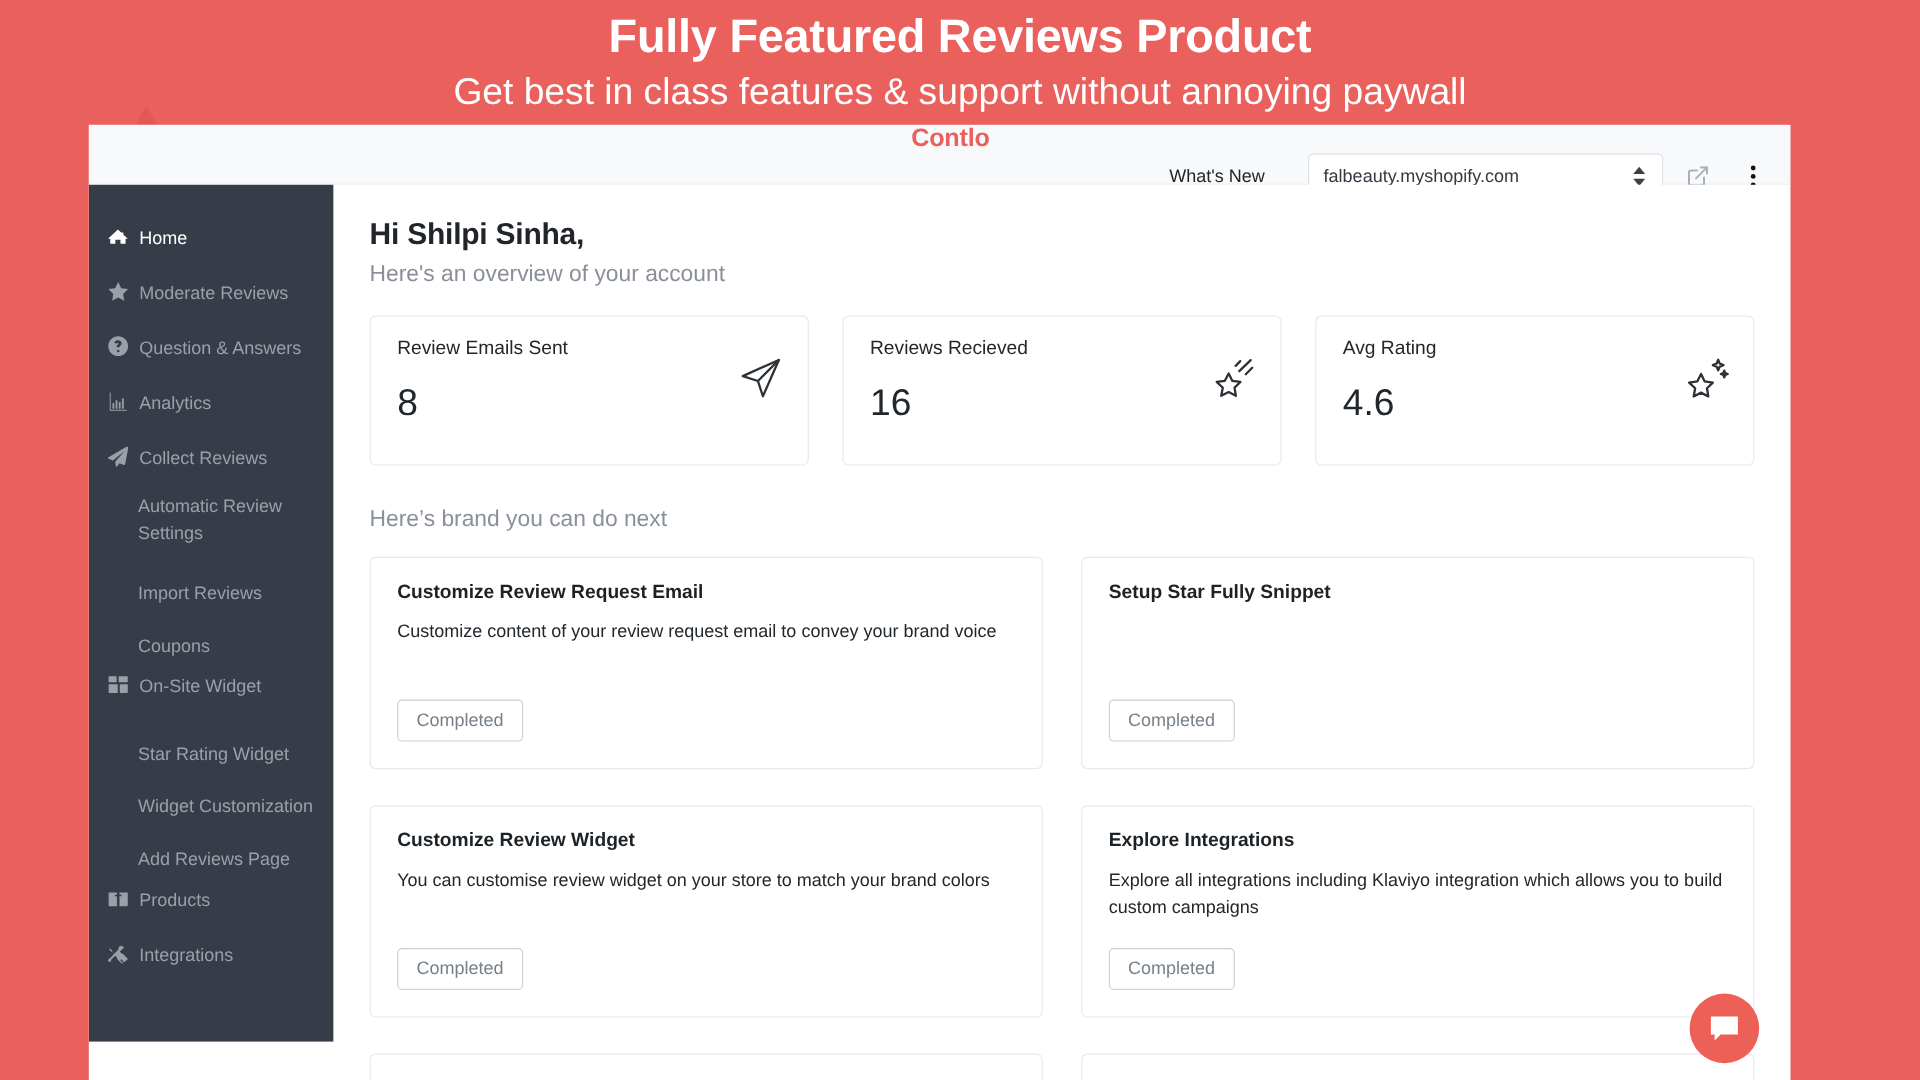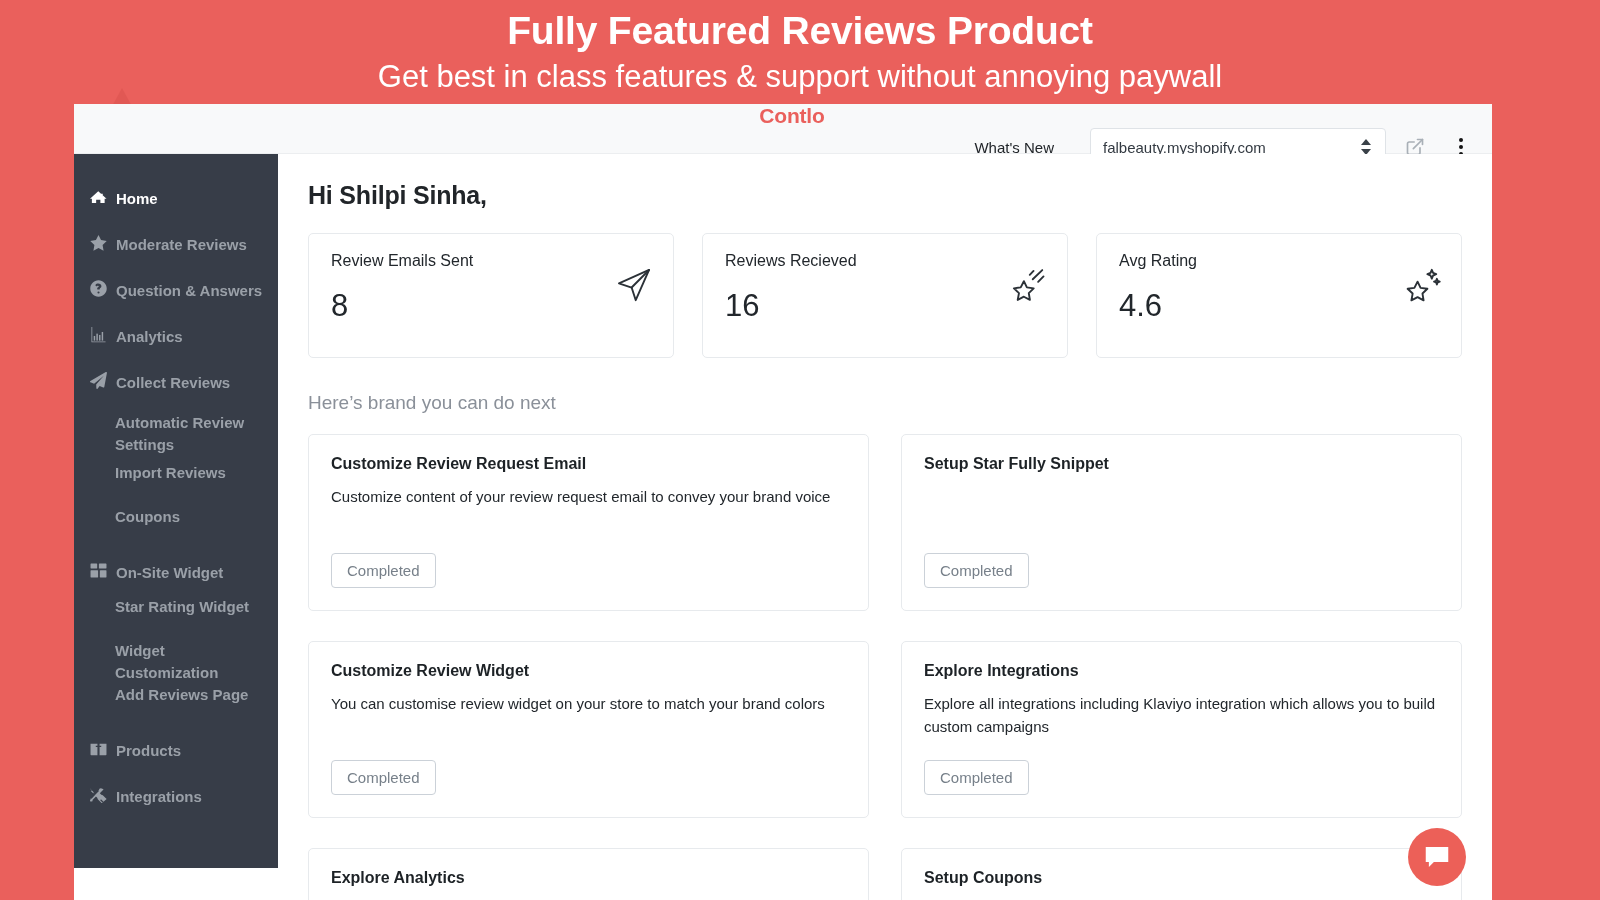--- a/index.html
+++ b/index.html
@@ -76,41 +76,40 @@
     display: flex; align-items: center; justify-content: center; cursor: pointer;
   }
   .kebab { display: flex; flex-direction: column; gap: 3px; align-items: center; }
   .kebab i { width: 4px; height: 4px; border-radius: 50%; background: #141414; display: block; }
 
   
   .sidebar {
     position: absolute; left: 0; top: 50px;
     width: 204px; height: 714px; background: #373d48;
     padding-top: 22px;
-    font-weight: bold;
   }
   .nav-item {
     display: flex; align-items: flex-start; gap: 9px;
     padding: 0 16px; height: 46px; cursor: pointer;
     color: #9aa0a8; font-size: 15px;
   }
   .nav-item .nav-ico {
     width: 17px; min-width: 17px; height: 17px; margin-top: 12px;
     display: flex; align-items: center; justify-content: center;
   }
   .nav-item .nav-label { line-height: 46px; white-space: nowrap; }
   .nav-item.active { color: #ffffff; }
   .nav-item.active .nav-ico svg { fill: #ffffff; }
   .nav-ico svg { fill: #9aa0a8; }
 
   .nav-sub {
     color: #9aa0a8; font-size: 15px; padding-left: 41px; padding-right: 14px;
     cursor: pointer; line-height: 22px;
   }
-  .nav-sub.one-line { height: 44px; display: flex; align-items: flex-start; }
+  .nav-sub.one-line { height: 44px; display: flex; align-items: flex-end; }
   .nav-sub.two-line { height: 56px; display: flex; align-items: center; }
 
   
   .content {
     position: absolute; left: 204px; top: 50px;
     width: 1214px; height: 746px; background: #ffffff;
     padding: 27px 30px 0 30px; overflow: hidden;
   }
   .greeting { font-size: 25px; font-weight: bold; color: #212529; letter-spacing: -0.2px; }
   .subgreeting { font-size: 19px; color: #8a9099; margin-top: 8px; }
@@ -285,20 +284,21 @@
         <svg width="17" height="17" viewBox="0 0 512 512">
             <path d="M501 395L384 278c-12-12-28-18-44-17l-45-45 112-112-22-22-32 10-10-32L270 87l10 32-32 10 22 22-112 112L113 218c1-16-5-32-17-44L-21 57l-1 1 75 75-24 24-75-75 117 117c12 12 28 18 44 17l45 45L48 386l-32-10 10 32-73 22 22 22 32-10 10 32 73-22-22-22 112-112 45 45c-1 16 5 32 17 44l117 117 23-23-75-75 24-24 75 75z"></path>
           </svg>
       </span>
       <span class="nav-label">Integrations</span>
     </div>
   </div>
 
   <div class="content">
     <div class="greeting">Hi Shilpi Sinha,</div>
+    <div class="subgreeting">Here's an overview of your account</div>
 
     <div class="stats-row">
 
       <div class="stat-card">
         <div class="stat-label">Review Emails Sent</div>
         <div class="stat-value">8</div>
         <div class="stat-ico">
           <svg width="38" height="38" viewBox="0 0 24 24" fill="none" stroke="#2b3137" stroke-width="1.2" stroke-linecap="round" stroke-linejoin="round">
             <path d="M21.5 2.5L2.5 11l8 2.6 2.6 8z"></path>
             <path d="M10.5 13.6L21.5 2.5"></path>

